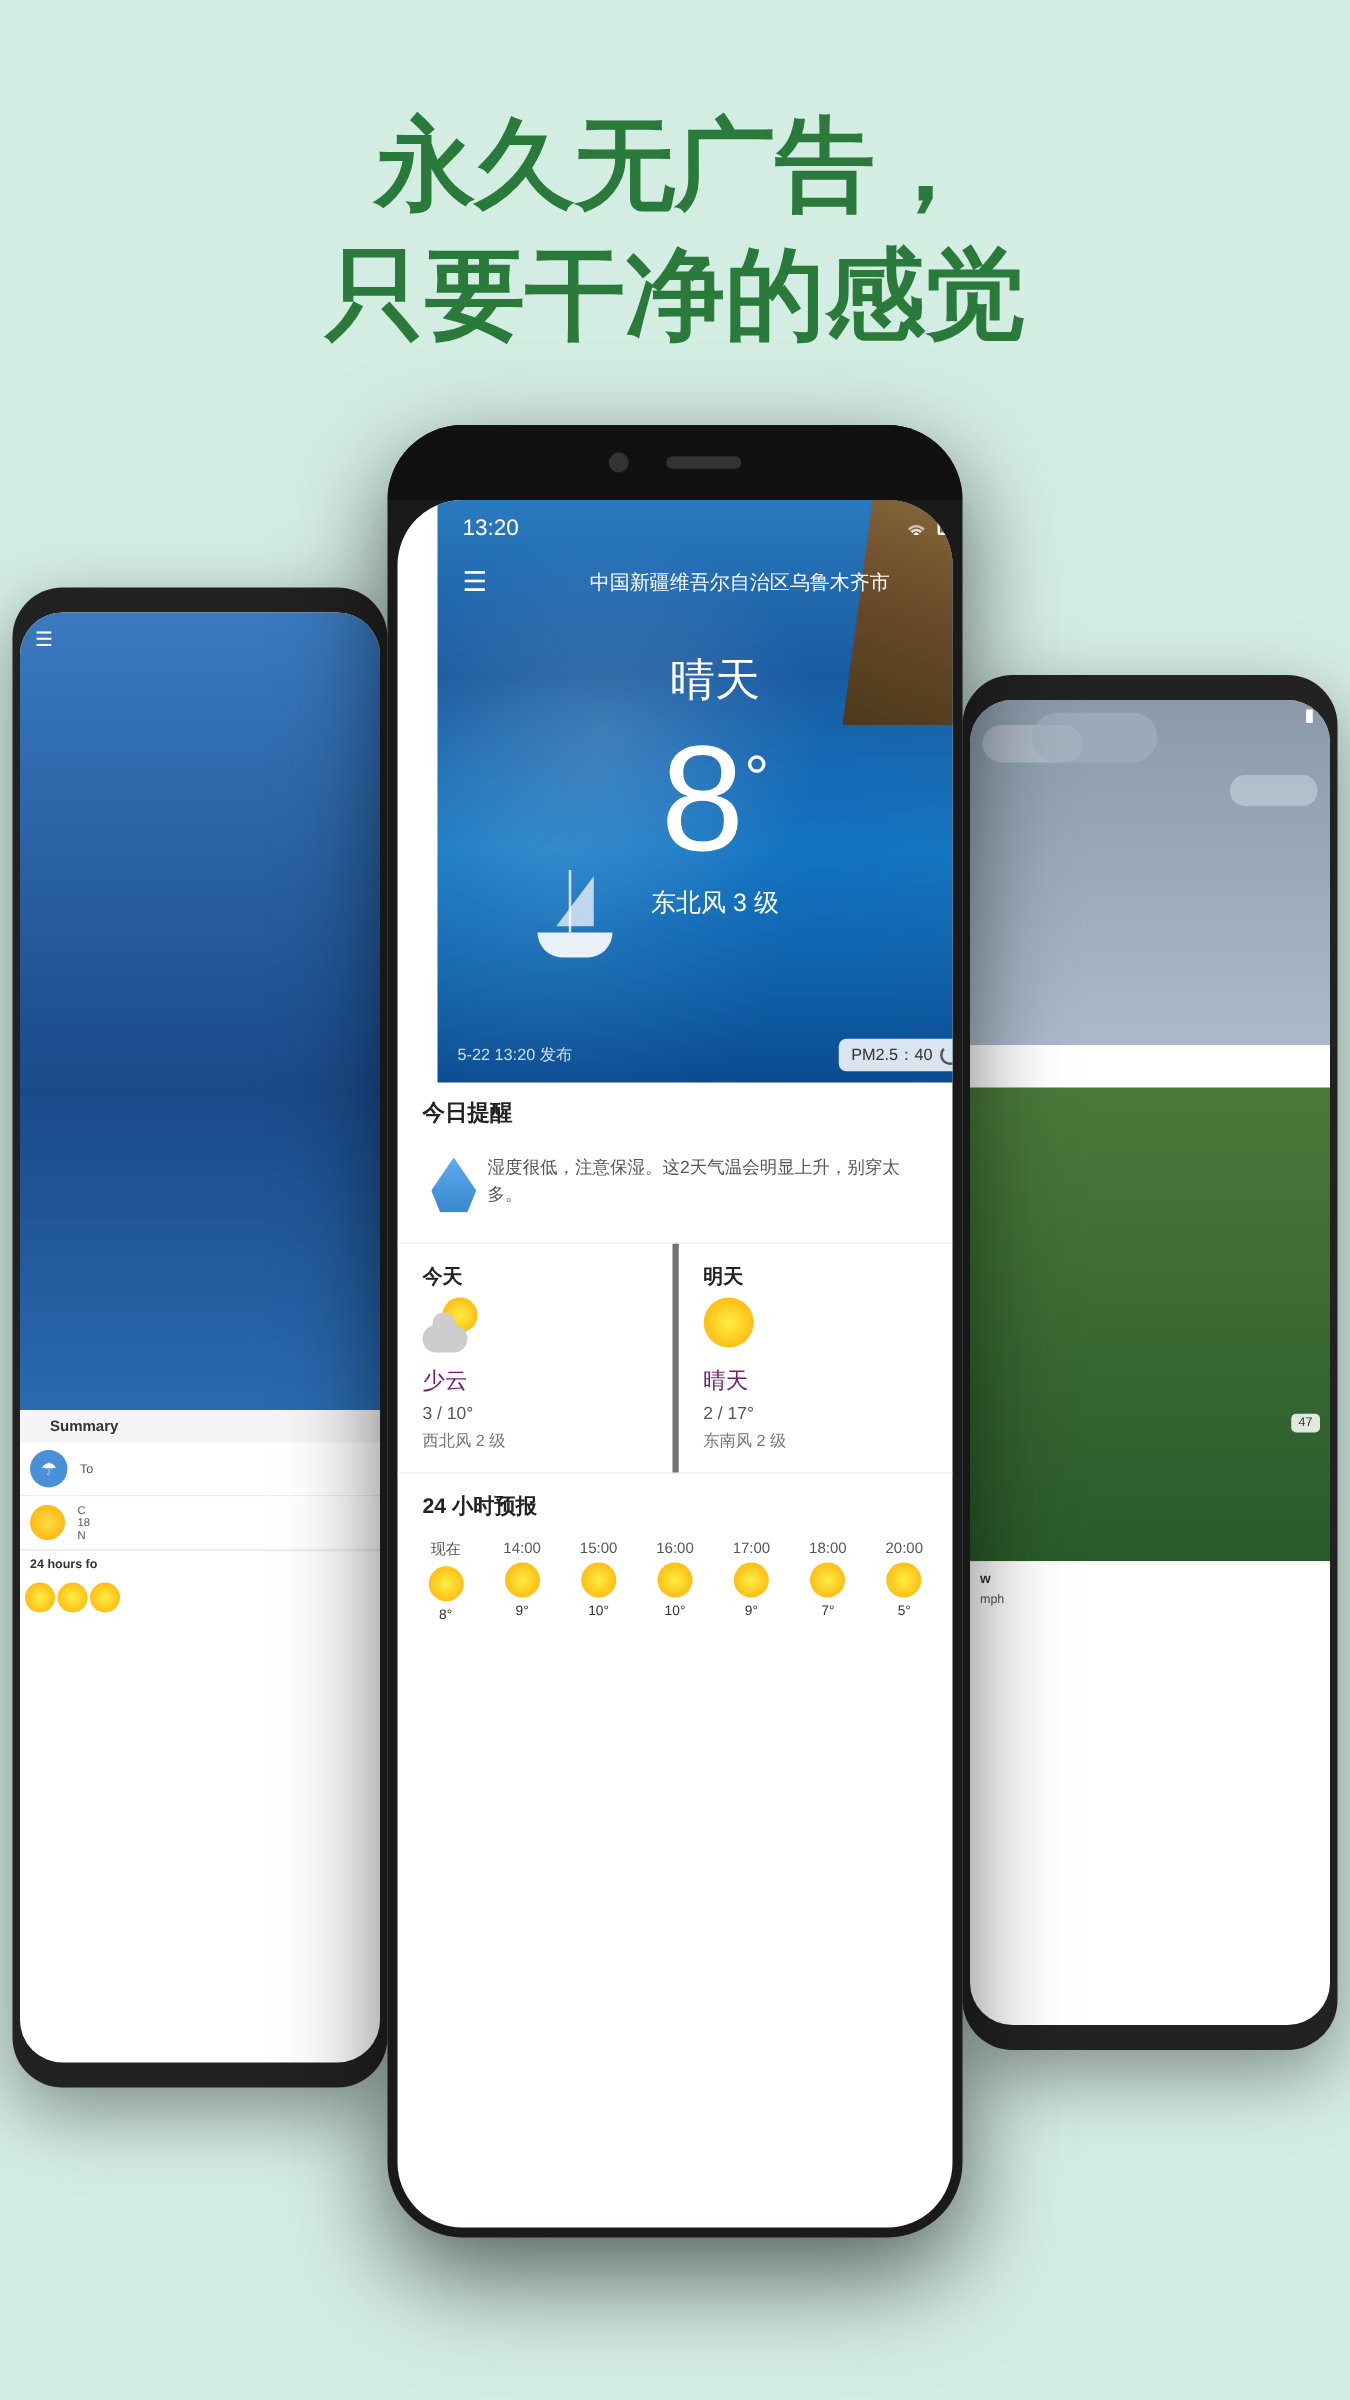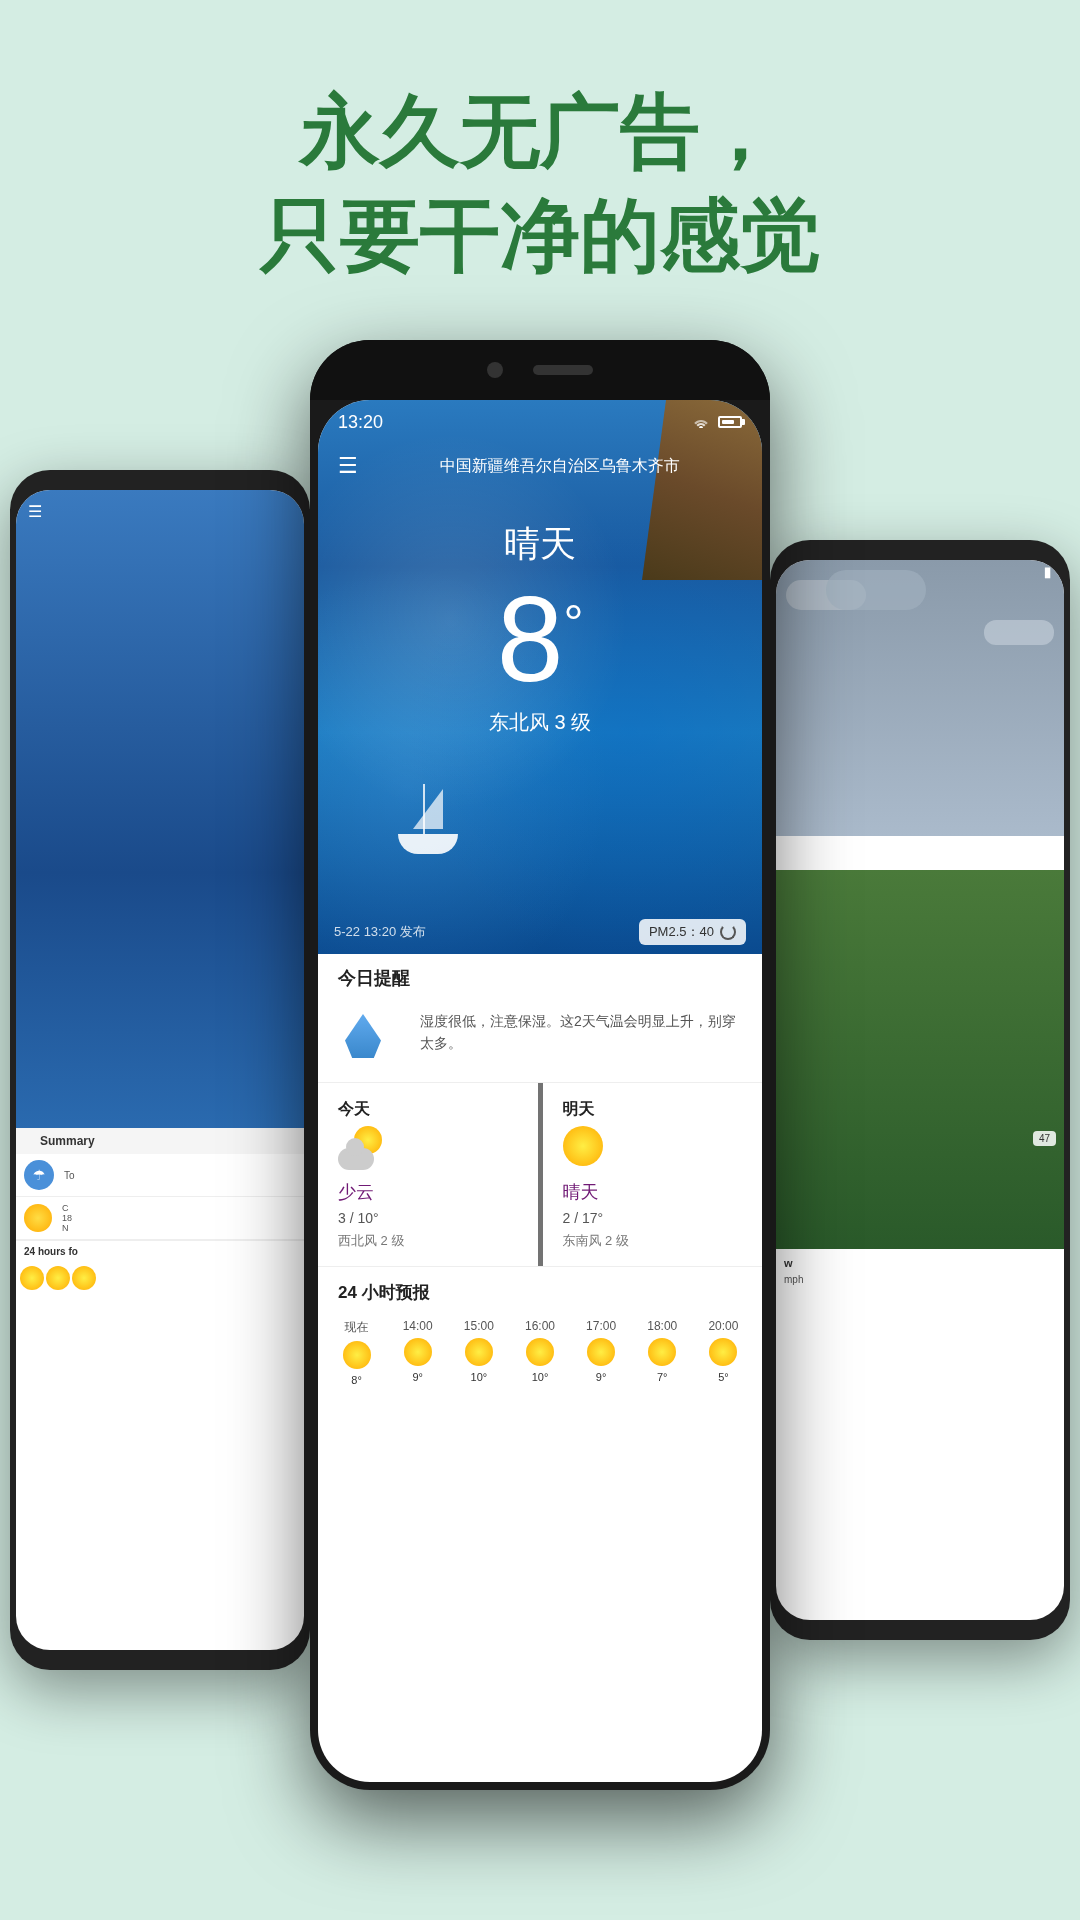--- a/index.html
+++ b/index.html
@@ -178,24 +178,25 @@
       right: 8px;
       bottom: 8px;
       background: #fff;
       border-radius: 52px;
       overflow: hidden;
     }
 
     
     .weather-bg {
       width: 100%;
-      height: 554px;
+      height: 466px;
       background: linear-gradient(180deg, #2a7abf 0%, #1a5a9f 30%, #1a7abf 60%, #0a4a8f 100%);
       position: relative;
       overflow: hidden;
+      margin-left: 32px;
     }
     .water-texture {
       position: absolute;
       top: 0; left: 0; right: 0; bottom: 0;
       background: 
         radial-gradient(ellipse at 30% 40%, rgba(255,255,255,0.15) 0%, transparent 40%),
         radial-gradient(ellipse at 70% 60%, rgba(0,100,200,0.3) 0%, transparent 50%),
         radial-gradient(ellipse at 20% 70%, rgba(100,180,255,0.2) 0%, transparent 40%);
     }
     .cliff-right {
@@ -379,21 +380,21 @@
       border: 2px solid #555;
       border-radius: 50%;
       border-top-color: transparent;
     }
 
     
     .today-reminder {
       padding: 16px 20px;
       display: flex;
       align-items: flex-start;
-      gap: 32px;
+      gap: 2px;
       border-bottom: 1px solid #eee;
     }
     .reminder-title {
       font-size: 18px;
       font-weight: bold;
       color: #222;
       padding: 12px 20px 0;
     }
     .drop-icon {
       width: 50px;

